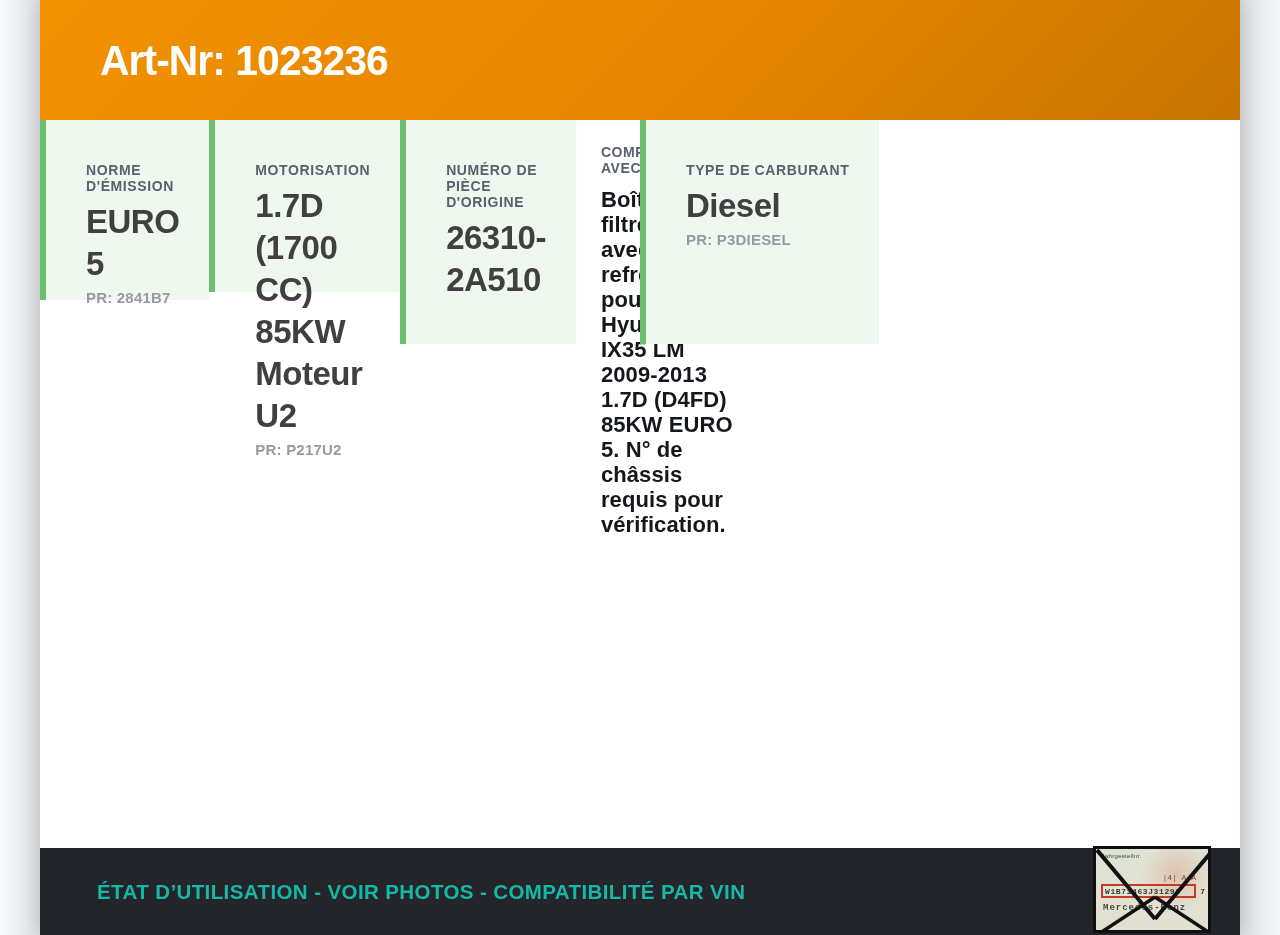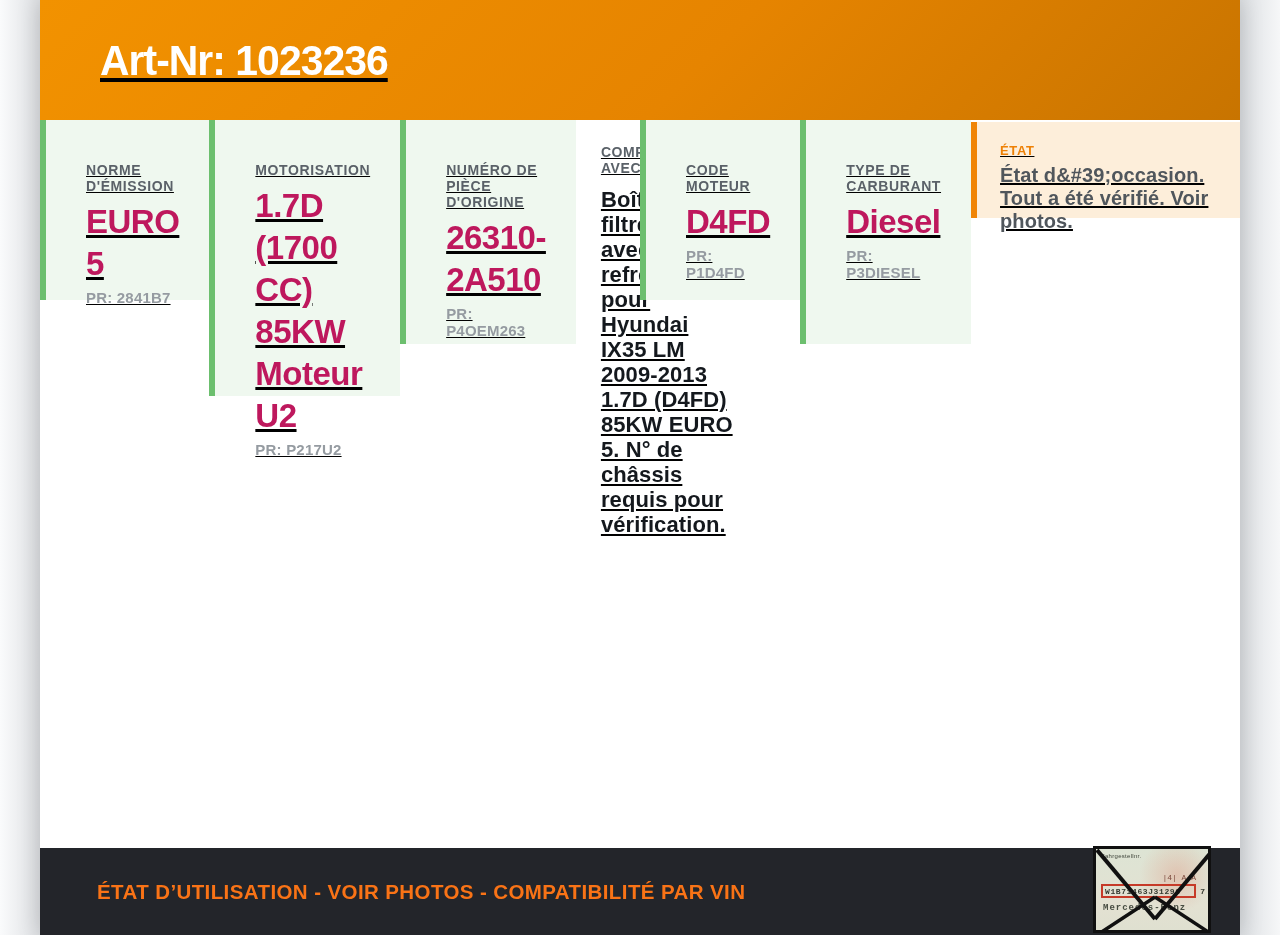--- a/index.html
+++ b/index.html
@@ -7,21 +7,21 @@
   body {
     font-family: "Liberation Sans", "DejaVu Sans", sans-serif;
     background: #e6e8eb;
   }
   .page {
     position: relative; width: 1280px; height: 935px; overflow: hidden;
     background: linear-gradient(90deg, #fafbfc 0%, #dfe1e4 3%, #dde0e3 97%, #f6f7f8 100%);
   }
   .content {
     position: absolute; left: 40px; top: 0; width: 1200px; height: 935px;
-    background: #ffffff; box-shadow: 0 0 22px rgba(0,0,0,0.18); text-decoration: underline;
+    background: #ffffff; box-shadow: 0 0 22px rgba(0,0,0,0.18);
   }
   .header {
     height: 120px;
     background: linear-gradient(135deg, #f29200 0%, #e68400 55%, #c87400 100%);
     display: flex; align-items: center; padding-left: 60px;
   }
   .header h1 {
     color: #ffffff; font-size: 43px; font-weight: 700; letter-spacing: -1px;
     transform: scaleX(0.95); transform-origin: left center;
   }
@@ -31,48 +31,48 @@
   .col-right { width: 600px; }
   .card {
     background: #eff8ef; border-left: 6px solid #6cbf6e;
     padding: 42px 30px 0 40px; margin-bottom: 2px;
   }
   .card .label, .compat .label {
     font-size: 14px; font-weight: 700; letter-spacing: 0.6px;
     color: #5a6168; text-transform: uppercase;
   }
   .card .value {
-    font-size: 33px; font-weight: 700; color: #be185d; letter-spacing: -0.5px;
+    font-size: 33px; font-weight: 700; color: #404040; letter-spacing: -0.5px;
     margin-top: 7px; line-height: 42px;
   }
   .card .pr {
     font-size: 15px; font-weight: 600; color: #959ba1; margin-top: 4px; letter-spacing: 0.2px;
   }
-  .h180 { height: 180px; } .h216 { height: 276px; } .h185 { height: 224px; } .h176 { height: 224px; }
+  .h180 { height: 180px; } .h216 { height: 172px; } .h185 { height: 224px; } .h176 { height: 224px; }
   .etat-card {
     background: #fdeeda; border-left: 6px solid #f08507;
     height: 96px; margin-top: 2px; padding: 21px 24px 0 23px;
   }
   .etat-card .label {
     font-size: 13px; font-weight: 700; letter-spacing: 0.6px; color: #ee8005;
   }
   .etat-card .text {
     font-size: 20px; font-weight: 700; color: #50565c; margin-top: 6px; letter-spacing: 0.1px;
   }
   .compat { background: #ffffff; height: 143px; padding: 24px 40px 0 25px; }
   .compat .text {
     font-size: 22px; font-weight: 700; color: #14181d; line-height: 25px;
     margin-top: 11px; max-width: 565px; letter-spacing: 0.1px;
   }
   .footer {
     position: absolute; left: 0; bottom: 0; width: 1200px; height: 87px;
     background: #23252a; display: flex; align-items: center; padding-left: 57px;
   }
   .footer .text {
-    color: #f97316; font-size: 20.5px; font-weight: 700; letter-spacing: 0.4px;
+    color: #14b8a6; font-size: 20.5px; font-weight: 700; letter-spacing: 0.4px;
   }
   
   .stamp {
     position: absolute; left: 1053px; top: 846px; width: 118px; height: 87px;
     border: 3px solid #101010; z-index: 5;
     background:
       radial-gradient(circle at 72% 32%, rgba(224,170,150,0.55) 0%, rgba(224,170,150,0) 38%),
       linear-gradient(180deg, #dde4d4 0%, #e3e1d2 70%, #dfe0d0 100%);
     overflow: hidden;
   }
@@ -121,42 +121,32 @@
           <div class="pr">PR: 2841B7</div>
         </div>
         <div class="card h216">
           <div class="label">MOTORISATION</div>
           <div class="value">1.7D (1700 CC) 85KW Moteur U2</div>
           <div class="pr">PR: P217U2</div>
         </div>
         <div class="card h185">
           <div class="label">NUMÉRO DE PIÈCE D'ORIGINE</div>
           <div class="value">26310-2A510</div>
-          <div class="pr">PR: P4OEM263</div>
         </div>
         <div class="compat">
           <div class="label">COMPATIBLE AVEC</div>
           <div class="text">Boîtier de filtre à huile avec refroidisseur pour Hyundai IX35 LM 2009-2013 1.7D (D4FD) 85KW EURO 5. N° de châssis requis pour vérification.</div>
         </div>
       </div>
 
       <div class="col col-right">
-        <div class="card h180">
-          <div class="label">CODE MOTEUR</div>
-          <div class="value">D4FD</div>
-          <div class="pr">PR: P1D4FD</div>
-        </div>
         <div class="card h176">
           <div class="label">TYPE DE CARBURANT</div>
           <div class="value">Diesel</div>
           <div class="pr">PR: P3DIESEL</div>
-        </div>
-        <div class="etat-card">
-          <div class="label">ÉTAT</div>
-          <div class="text">État d&amp;#39;occasion. Tout a été vérifié. Voir photos.</div>
         </div>
       </div>
 
     </div>
 
     <div class="footer">
       <div class="text">ÉTAT D’UTILISATION - VOIR PHOTOS - COMPATIBILITÉ PAR VIN</div>
     </div>
 
     <div class="stamp">

